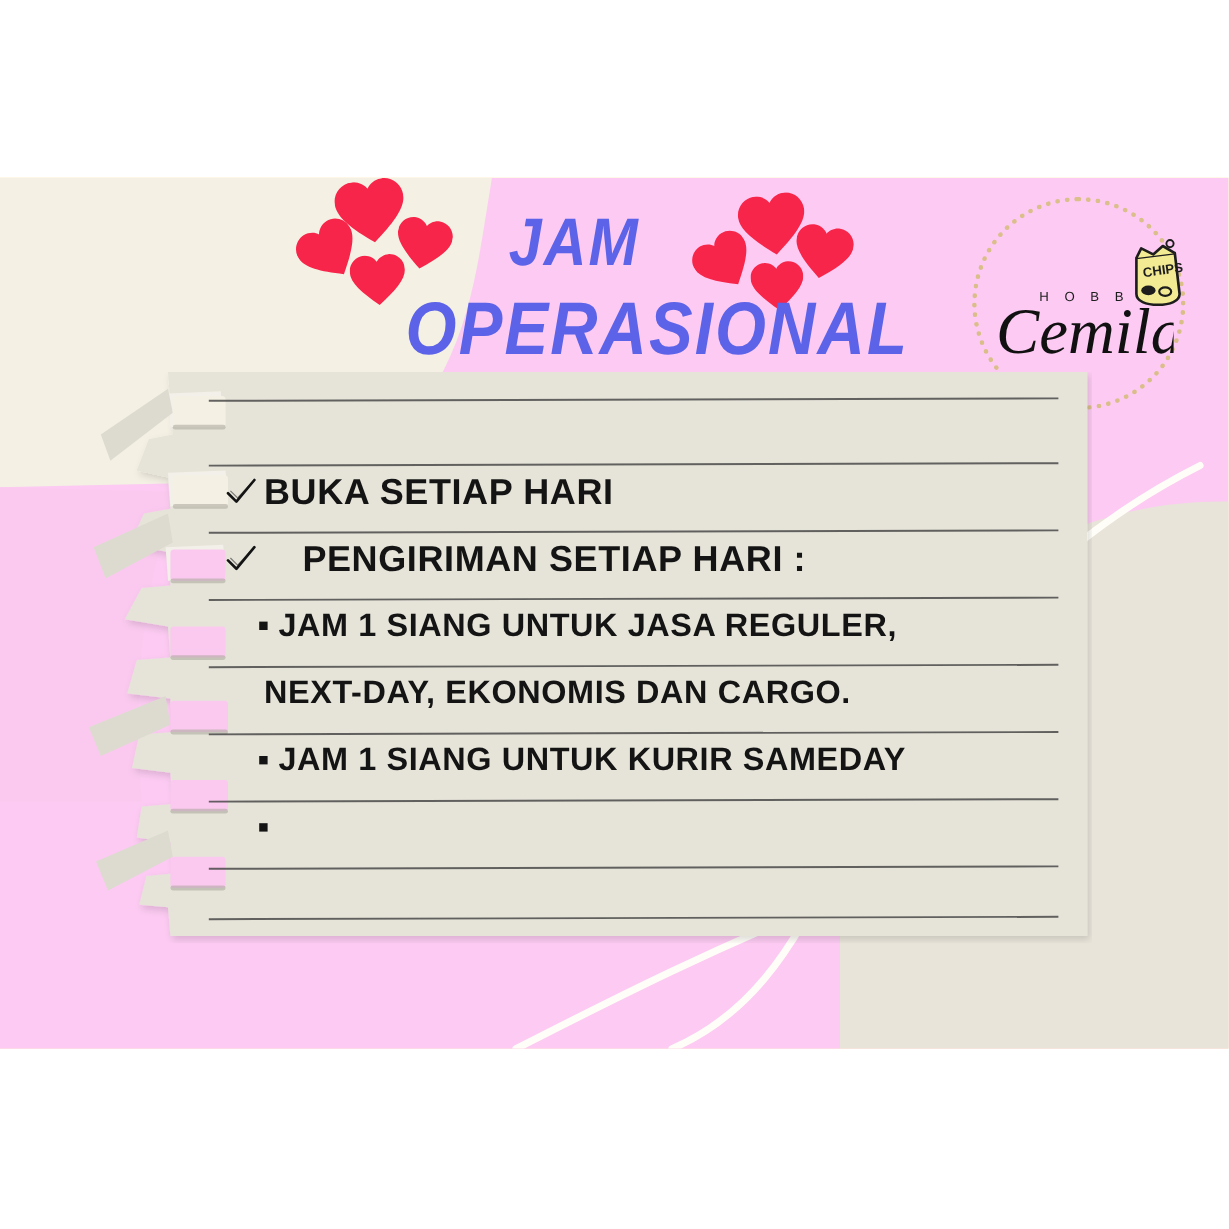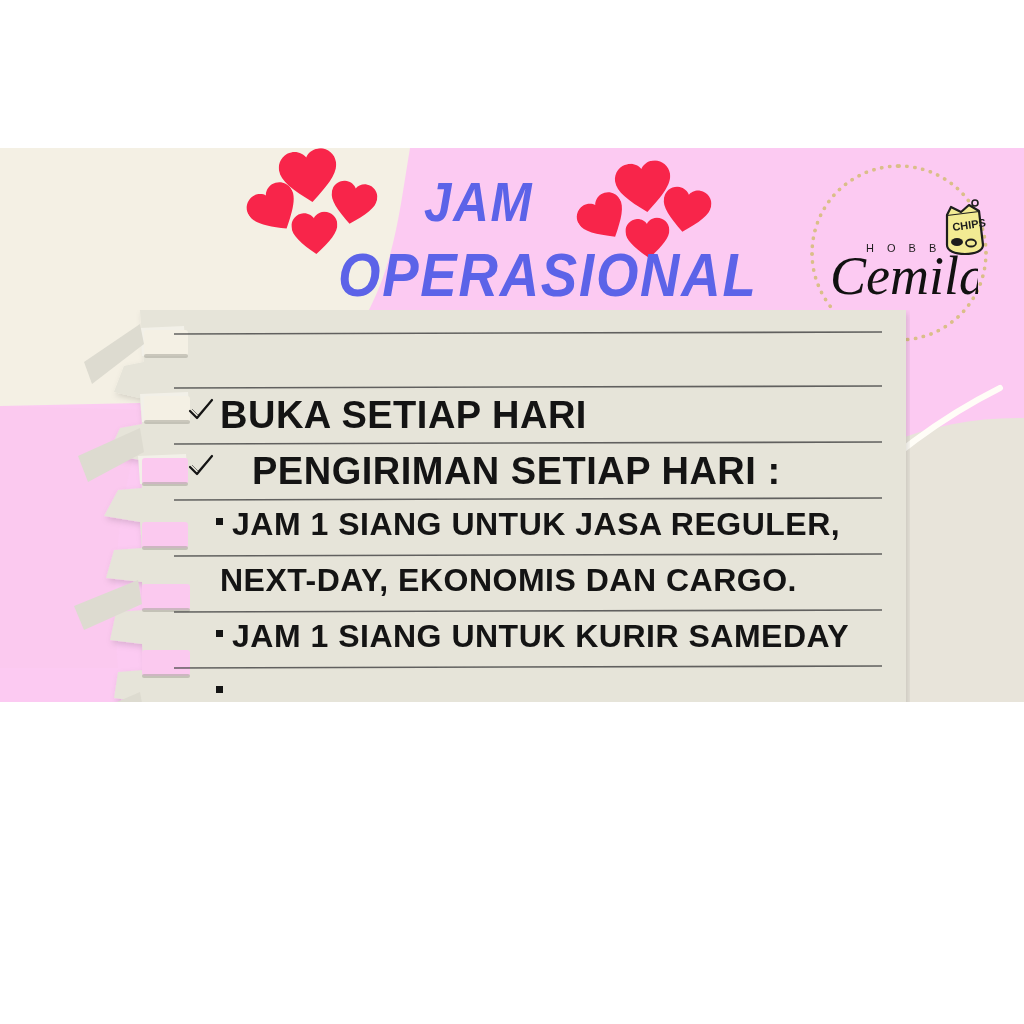--- a/index.html
+++ b/index.html
@@ -2,21 +2,21 @@
 <html><head>
 <meta charset="utf-8">
 <style>
   html,body{margin:0;padding:0;background:#ffffff;}
   body{width:1024px;height:1024px;font-family:"Liberation Sans",sans-serif;overflow:hidden;}
 
   #stage{position:relative;width:1024px;height:1024px;background:#ffffff;}
 
   
   #graphic{
-    position:absolute;left:0;top:148px;width:1024px;height:554px;
+    position:absolute;left:0;top:148px;width:1024px;height:726px;
     overflow:hidden;background:#fef9c3;
   }
   #bg-svg{position:absolute;left:0;top:0;width:1024px;height:726px;}
 
   
   .heart-group{position:absolute;}
   .heart{position:absolute;transform-origin:50% 50%;}
   .heart svg{display:block;width:100%;height:100%;}
 
   
@@ -49,22 +49,22 @@
     position:absolute;left:44px;top:162px;width:866px;height:476px;
   }
   #note-svg{position:absolute;left:0;top:0;}
   #note-lines{position:absolute;left:0;top:0;width:866px;height:476px;}
 
   .note-text{
     position:absolute;color:#141414;white-space:nowrap;
     font-family:"Liberation Sans Narrow","Liberation Sans",sans-serif;
     font-weight:bold;letter-spacing:.5px;line-height:1;
   }
-  .lvl1{font-size:38px;}
-  .lvl2{font-size:32px;}
+  .lvl1{font-size:30px;}
+  .lvl2{font-size:27px;}
   .check{position:absolute;width:26px;height:24px;}
   .check svg{display:block;}
   .bullet{
     position:absolute;width:7px;height:7px;background:#141414;
   }
 </style>
 </head>
 <body>
 
 <div id="stage">

